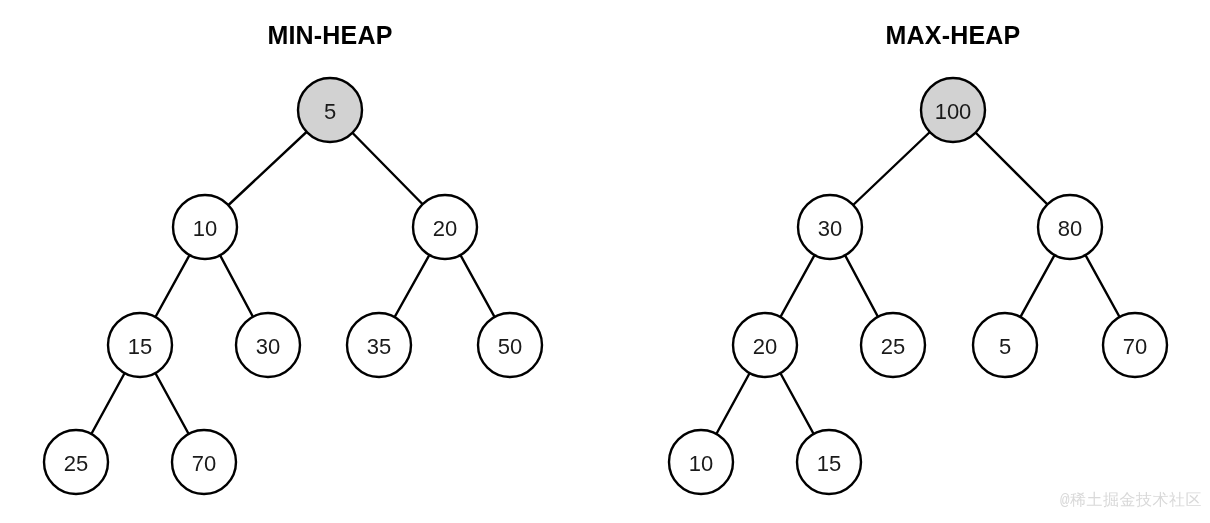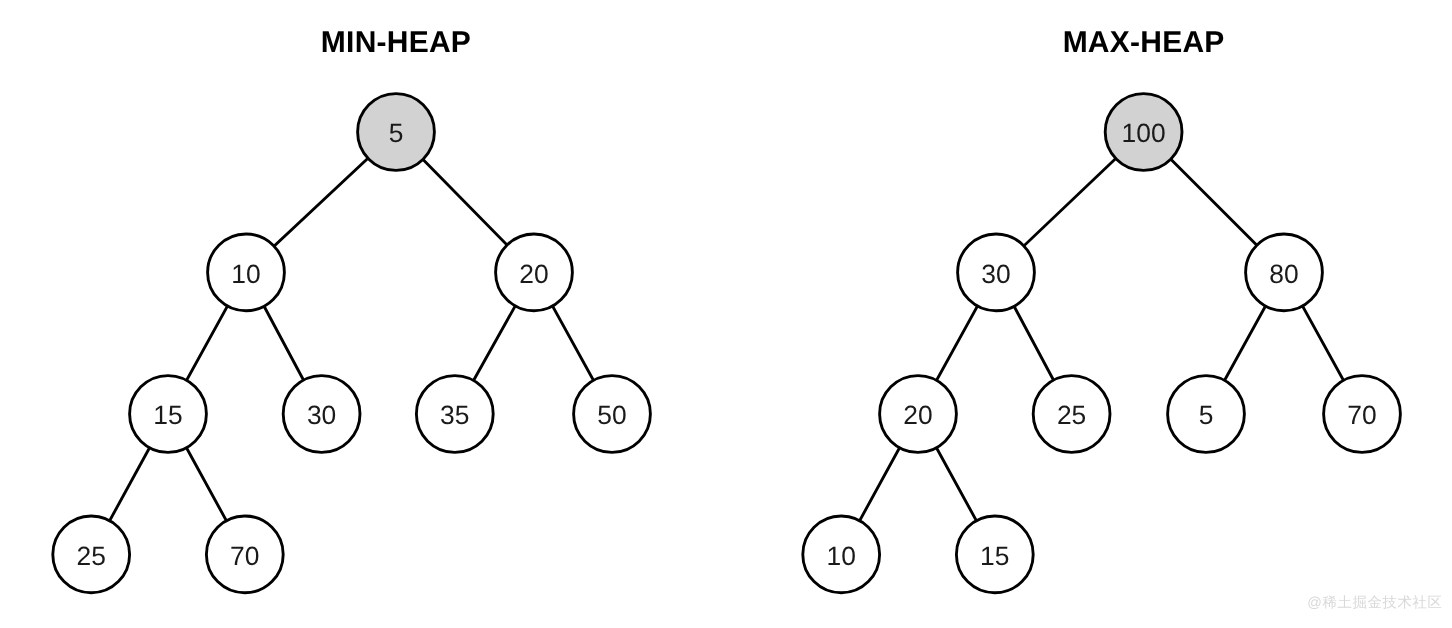--- a/index.html
+++ b/index.html
@@ -47,22 +47,22 @@
     font-size: 22px;
     font-weight: normal;
     fill: #1a1a1a;
     text-anchor: middle;
     dominant-baseline: central;
   }
   .watermark {
     position: absolute;
     right: 8px;
     bottom: 12px;
-    font-family: Liberation Sans, sans-serif;
-    font-size: 12px;
+    font-family: Liberation Mono, monospace;
+    font-size: 16px;
     color: #d9d9d9;
     letter-spacing: 0.5px;
     white-space: nowrap;
     user-select: none;
   }
 </style>
 </head>
 <body>
 
 <svg id="canvas" viewBox="0 0 1210 523" xmlns="http://www.w3.org/2000/svg">

